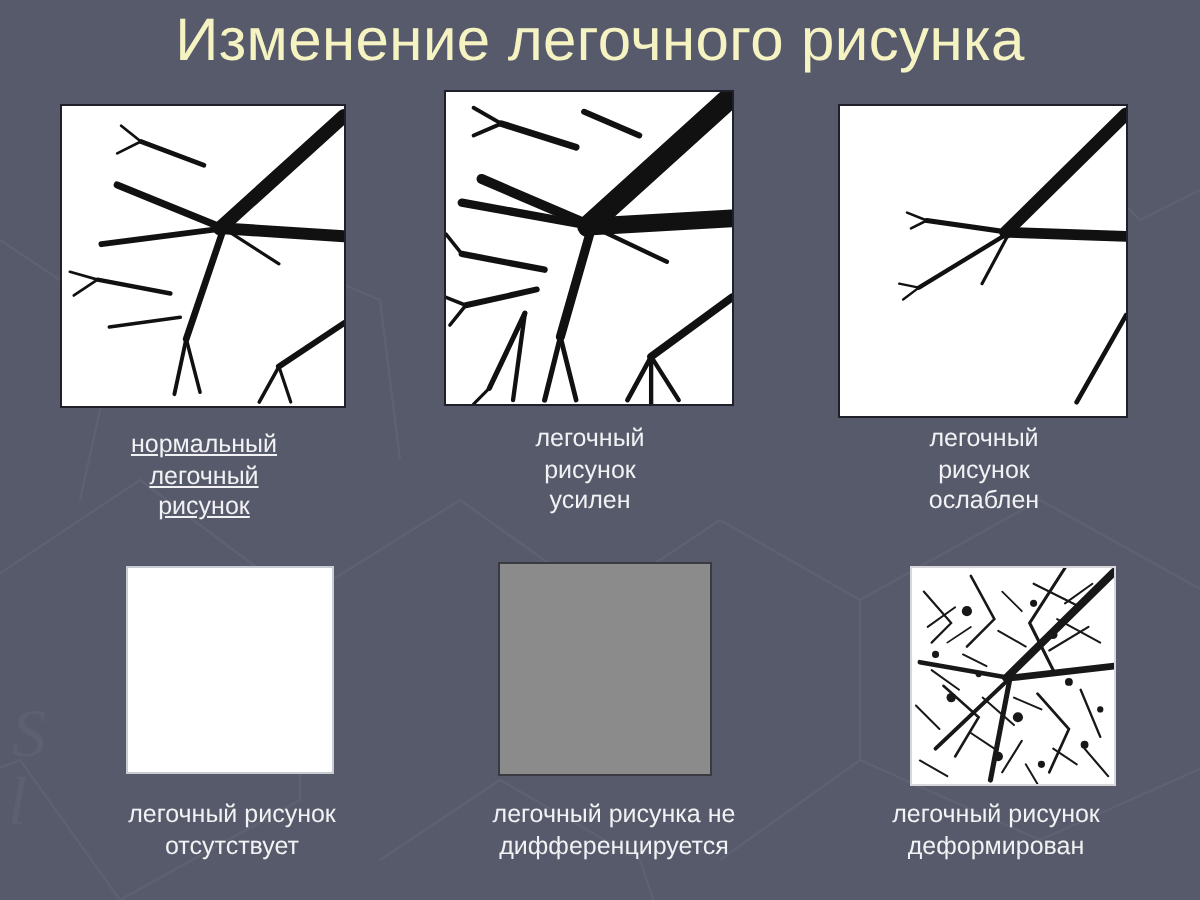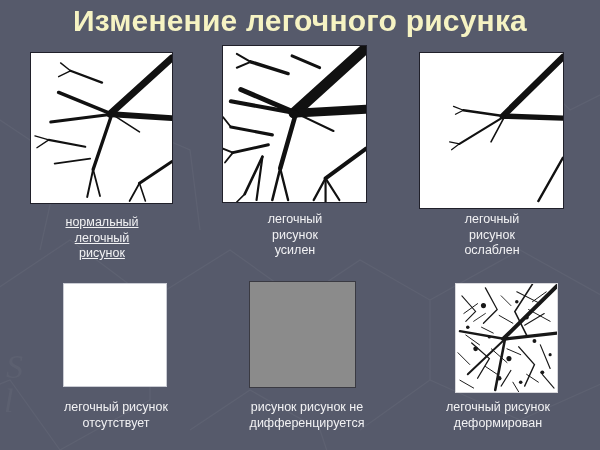--- a/index.html
+++ b/index.html
@@ -29,21 +29,21 @@
     pointer-events: none;
   }
   #slide-title {
     position: absolute;
     left: 0;
     top: 4px;
     width: 600px;
     text-align: center;
     color: #f6f3c3;
     font-size: 30px;
-    font-weight: bold;
+    font-weight: normal;
     letter-spacing: 0.2px;
     white-space: nowrap;
   }
   .panel {
     position: absolute;
     background: #ffffff;
     border: 1px solid #20202a;
     box-sizing: border-box;
     overflow: hidden;
   }
@@ -182,21 +182,21 @@
   </div>
   <div class="caption" id="caption-weakened">легочный
 рисунок
 ослаблен</div>
 
   <div class="panel" id="panel-absent"></div>
   <div class="caption" id="caption-absent">легочный рисунок
 отсутствует</div>
 
   <div class="panel" id="panel-undifferentiated"></div>
-  <div class="caption" id="caption-undifferentiated">рисунок рисунок не
+  <div class="caption" id="caption-undifferentiated">легочный рисунка не
 дифференцируется</div>
 
   <div class="panel" id="panel-deformed">
     <svg viewBox="0 0 103 110" preserveAspectRatio="none">
       <g stroke="#181818" fill="none" stroke-linecap="round">
         <path d="M103 2 L48 56" stroke-width="4"></path>
         <path d="M103 50 L50 56" stroke-width="3.4"></path>
         <path d="M50 56 L4 48" stroke-width="2.4"></path>
         <path d="M50 56 L40 108" stroke-width="2.6"></path>
         <path d="M50 56 L12 92" stroke-width="2"></path>

